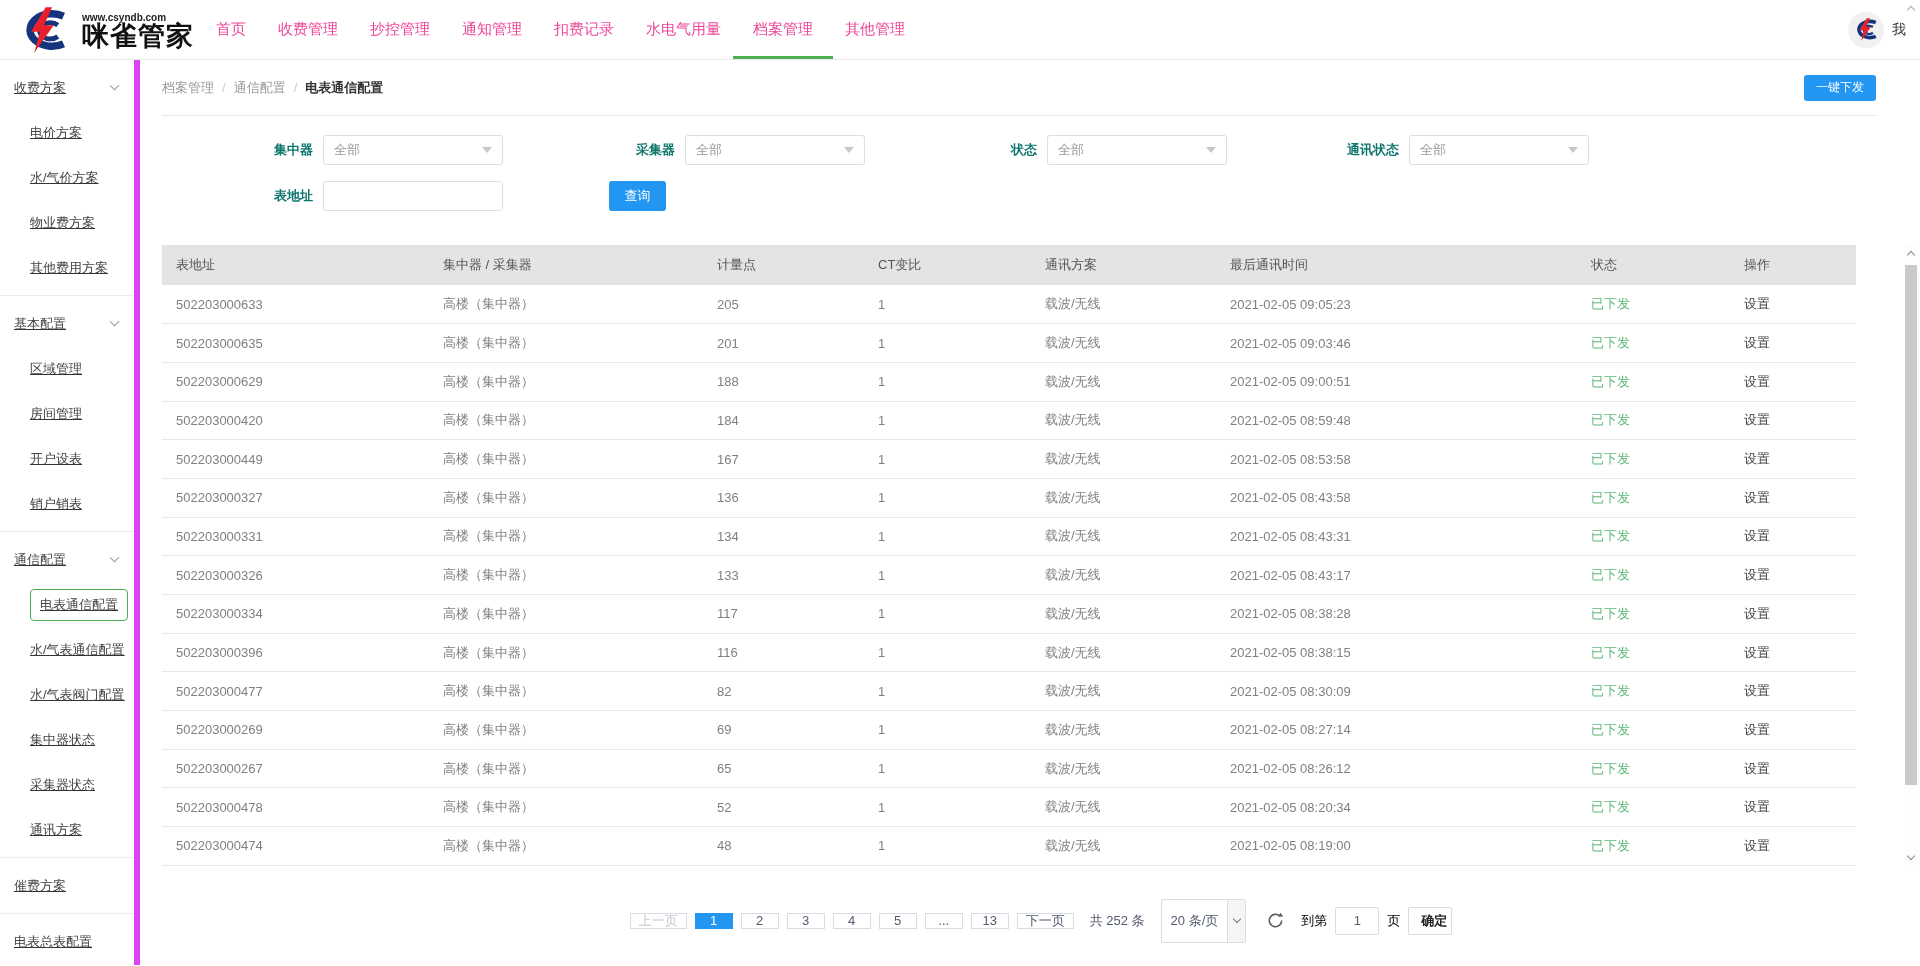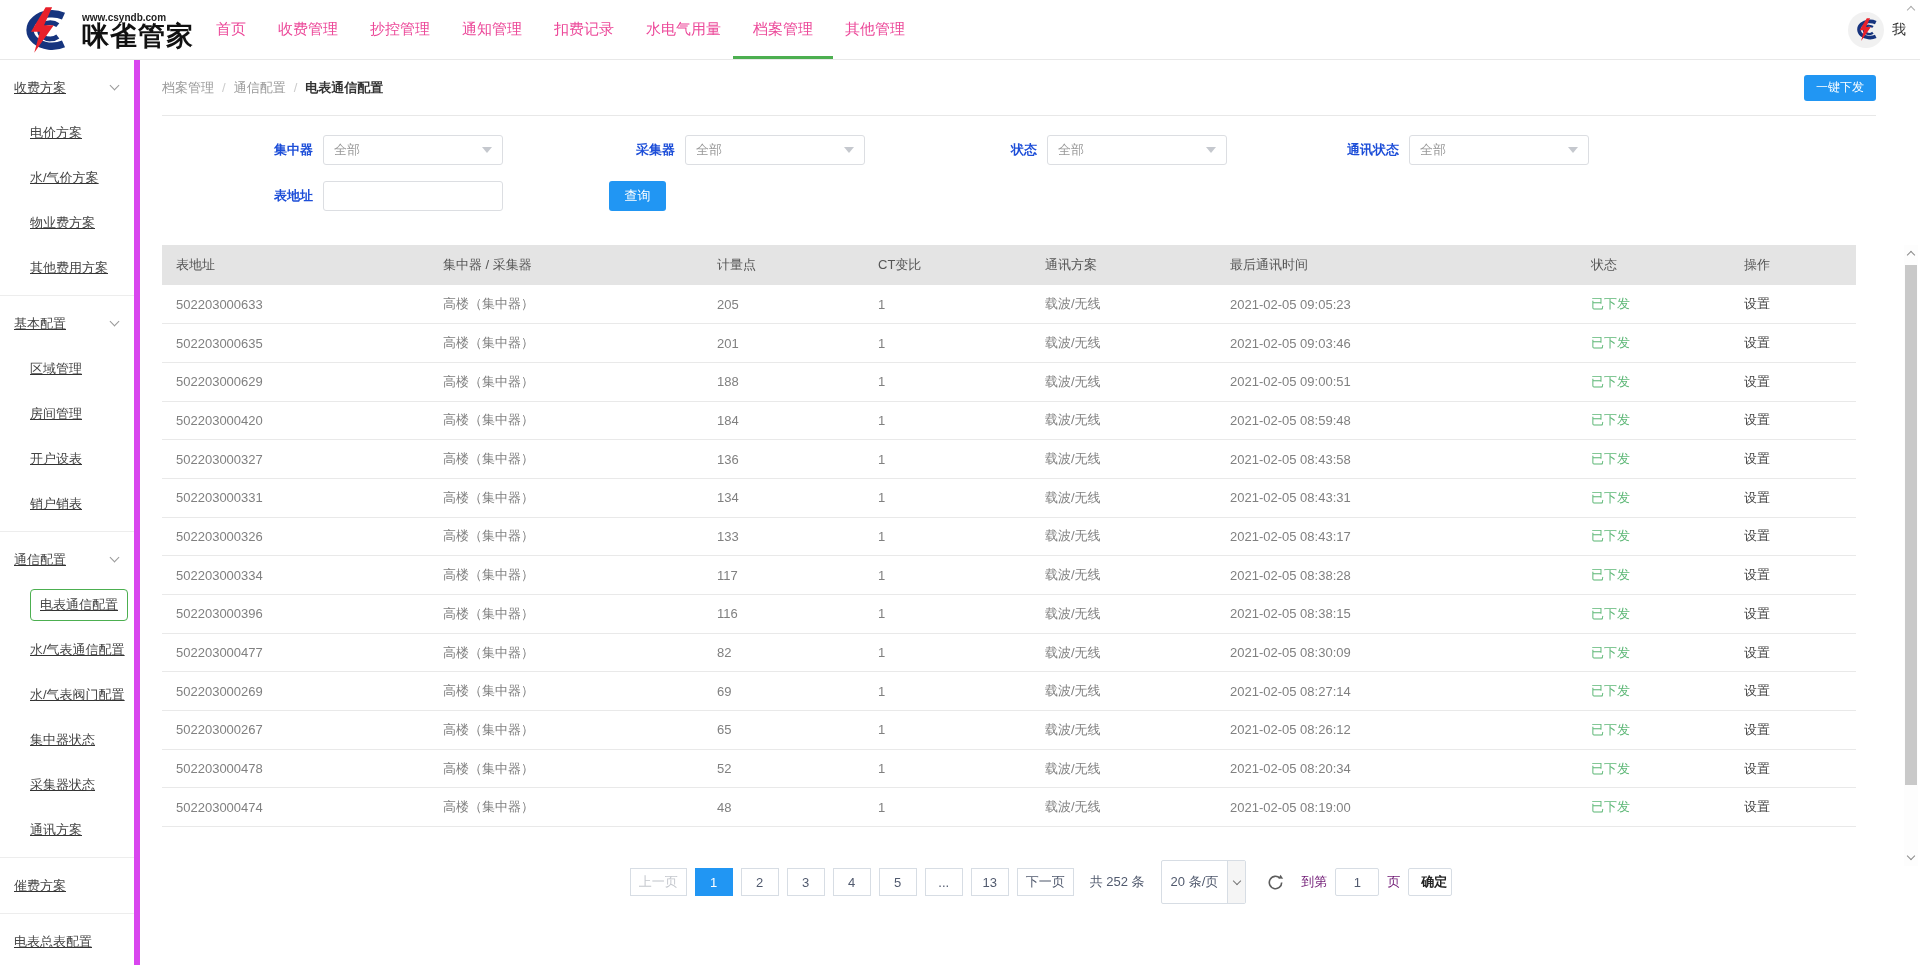--- a/index.html
+++ b/index.html
@@ -30,45 +30,45 @@
   
   .crumb-row{height:56px;display:flex;align-items:center;border-bottom:1px solid #e8e8e8;margin-right:44px;}
   .bc-item{color:#999;font-size:13px;cursor:pointer;}
   .bc-item.current{color:#333;font-weight:600;cursor:default;}
   .bc-sep{color:#ccc;margin:0 8px;font-size:13px;}
   .batch-btn{margin-left:auto;background:var(--accent);color:#fff;font-size:12px;height:26px;padding:0 12px;border:none;border-radius:3px;display:flex;align-items:center;cursor:pointer;}
   
   .filters{padding:19px 0 0 61px;}
   .filter-row{display:flex;align-items:center;height:30px;margin-bottom:16px;}
   .filter-group{display:flex;align-items:center;margin-right:82px;}
-  .f-label{width:90px;text-align:right;margin-right:10px;font-size:13px;font-weight:700;color:#1d4ed8;white-space:nowrap;}
+  .f-label{width:90px;text-align:right;margin-right:10px;font-size:13px;font-weight:700;color:#0f766e;white-space:nowrap;}
   .f-select{width:180px;height:30px;border:1px solid #dcdee2;border-radius:3px;display:flex;align-items:center;justify-content:space-between;padding:0 10px;background:#fff;cursor:pointer;}
   .f-value{color:#999;font-size:13px;}
   .f-caret{width:0;height:0;border-left:5px solid transparent;border-right:5px solid transparent;border-top:6px solid #c5c8ce;}
   .f-input{width:180px;height:30px;border:1px solid #dcdee2;border-radius:3px;padding:0 8px;font-size:13px;color:#333;outline:none;}
   .search-btn{margin-left:24px;width:57px;height:30px;background:var(--accent);color:#fff;border:none;border-radius:3px;font-size:13px;cursor:pointer;}
   
   .table-wrap{margin-top:34px;width:1694px;}
   table{border-collapse:collapse;table-layout:fixed;width:1694px;}
   th{background:#e4e4e4;height:40px;text-align:left;padding-left:14px;font-weight:400;font-size:13px;color:#555;}
   td{height:38.7px;border-bottom:1px solid #e9e9e9;padding-left:14px;font-size:13px;color:#808080;white-space:nowrap;overflow:hidden;}
   td.c-green{color:var(--green);}
   td.c-action{color:#444;cursor:pointer;}
   
   .pager{margin-top:33px;display:flex;align-items:center;justify-content:center;gap:8px;font-size:13px;color:#515a6e;}
-  .pg-btn{min-width:38px;height:28px;border:1px solid #d7dde4;border-radius:0;display:flex;align-items:center;justify-content:center;padding:0 8px;cursor:pointer;background:#fff;color:#515a6e;white-space:nowrap;}
+  .pg-btn{min-width:38px;height:16px;border:1px solid #d7dde4;border-radius:0;display:flex;align-items:center;justify-content:center;padding:0 8px;cursor:pointer;background:#fff;color:#515a6e;white-space:nowrap;}
   .pg-btn.active{background:var(--accent);border-color:var(--accent);color:#fff;}
   .pg-btn.disabled{color:#c5c8ce;cursor:default;}
   .pg-total{margin:0 8px;}
   .pg-size{height:44px;border:1px solid #d7dde4;border-radius:2px;display:flex;align-items:stretch;cursor:pointer;background:#fff;margin-right:4px;}
   .pg-size .txt{padding:0 9px;display:flex;align-items:center;}
   .pg-size .arrowbox{width:18px;border-left:1px solid #d7dde4;background:#f5f5f5;display:flex;align-items:center;justify-content:center;}
   .mini-chev{width:6px;height:6px;border-right:1.3px solid #777;border-bottom:1.3px solid #777;transform:rotate(45deg);margin-top:-3px;}
   .refresh{margin:0 8px;cursor:pointer;display:flex;align-items:center;}
-  .jump-label{color:#701a75;}
+  .jump-label{color:#000000;}
   .jump-input{width:44px;height:28px;border:1px solid #d7dde4;border-radius:2px;text-align:center;font-size:13px;color:#515a6e;outline:none;}
   .confirm-btn{min-width:44px;height:28px;border:1px solid #d7dde4;border-radius:2px;background:#fff;font-weight:700;font-size:13px;color:#222;cursor:pointer;padding-left:8px;}
   
   .vscroll{position:absolute;right:2px;top:245px;width:14px;height:621px;background:#fdfdfd;}
   .sb-arrow{position:absolute;left:0;width:14px;height:16px;display:flex;align-items:center;justify-content:center;cursor:pointer;}
   .sb-chev{width:6px;height:6px;border-right:1.3px solid #8a8a8a;border-bottom:1.3px solid #8a8a8a;}
   .sb-up{top:0;} .sb-up .sb-chev{transform:rotate(-135deg);margin-top:4px;}
   .sb-down{bottom:0;} .sb-down .sb-chev{transform:rotate(45deg);margin-bottom:4px;}
   .sb-thumb{position:absolute;left:1px;top:20px;width:12px;height:520px;background:#c9c9c9;cursor:pointer;}
   .corner-caret{position:absolute;top:7px;right:6px;width:6px;height:6px;border-right:1.3px solid #aaa;border-bottom:1.3px solid #aaa;transform:rotate(-135deg);}
@@ -295,20 +295,30 @@
               <td>502203000420</td>
               <td>高楼（集中器）</td>
               <td>184</td>
               <td>1</td>
               <td>载波/无线</td>
               <td>2021-02-05 08:59:48</td>
               <td class="c-green">已下发</td>
               <td class="c-action">设置</td>
             </tr>
             <tr>
+              <td>502203000449</td>
+              <td>高楼（集中器）</td>
+              <td>167</td>
+              <td>1</td>
+              <td>载波/无线</td>
+              <td>2021-02-05 08:53:58</td>
+              <td class="c-green">已下发</td>
+              <td class="c-action">设置</td>
+            </tr>
+            <tr>
               <td>502203000327</td>
               <td>高楼（集中器）</td>
               <td>136</td>
               <td>1</td>
               <td>载波/无线</td>
               <td>2021-02-05 08:43:58</td>
               <td class="c-green">已下发</td>
               <td class="c-action">设置</td>
             </tr>
             <tr>

